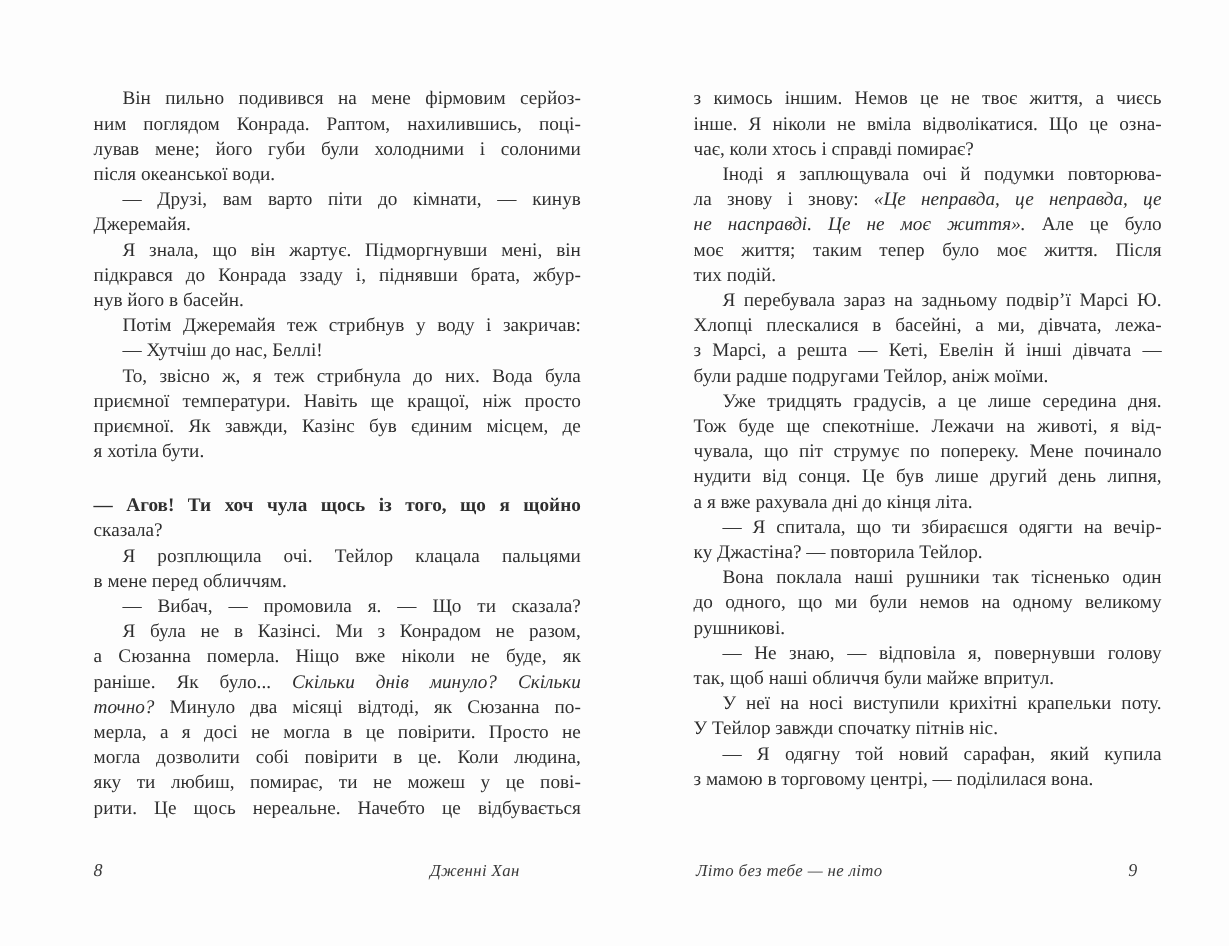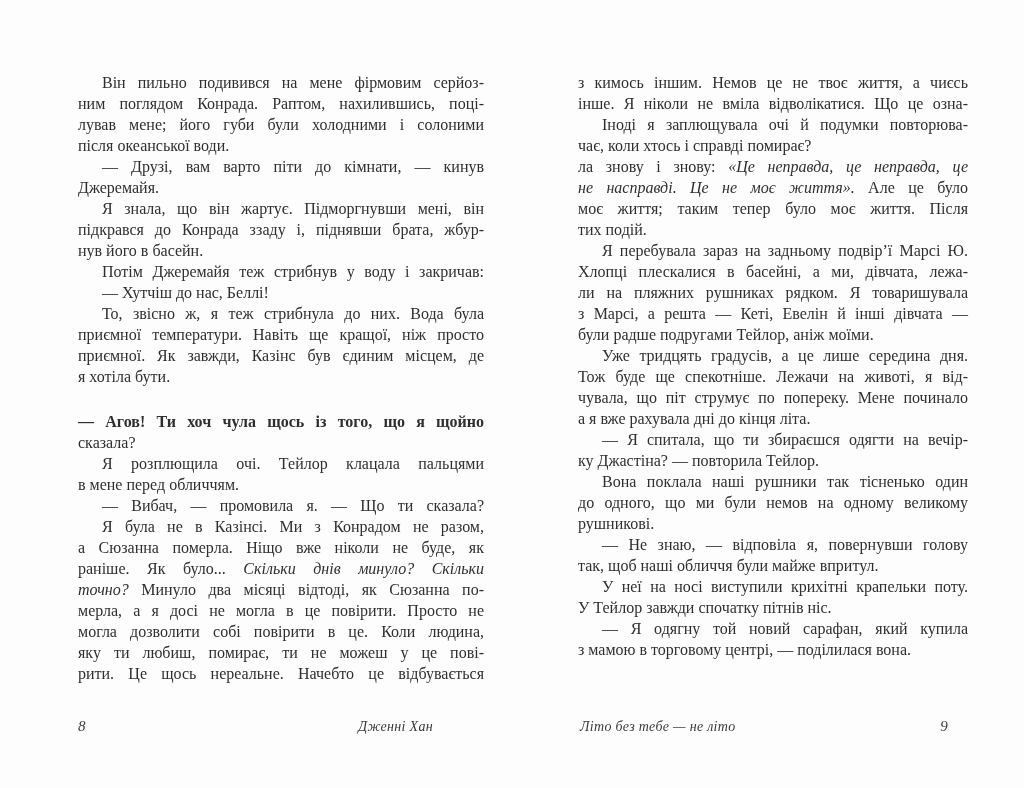--- a/index.html
+++ b/index.html
@@ -79,34 +79,34 @@
       <div class="line just"><span class="it">точно? </span><span>Минуло два місяці відтоді, як Сюзанна по-</span></div>
       <div class="line just"><span>мерла, а я досі не могла в це повірити. Просто не</span></div>
       <div class="line just"><span>могла дозволити собі повірити в це. Коли людина,</span></div>
       <div class="line just"><span>яку ти любиш, помирає, ти не можеш у це пові-</span></div>
       <div class="line just"><span>рити. Це щось нереальне. Начебто це відбувається</span></div>
     </div>
 
   <div class="textcol" id="right-col">
       <div class="line just"><span>з кимось іншим. Немов це не твоє життя, а чиєсь</span></div>
       <div class="line just"><span>інше. Я ніколи не вміла відволікатися. Що це озна-</span></div>
+      <div class="line"><span>чає, коли хтось і справді помирає?</span></div>
       <div class="line just ind"><span>Іноді я заплющувала очі й подумки повторюва-</span></div>
-      <div class="line"><span>чає, коли хтось і справді помирає?</span></div>
       <div class="line just"><span>ла знову і знову: </span><span class="it">«Це неправда, це неправда, це</span></div>
       <div class="line just"><span class="it">не насправді. Це не моє життя».</span><span> Але це було</span></div>
       <div class="line just"><span>моє життя; таким тепер було моє життя. Після</span></div>
       <div class="line"><span>тих подій.</span></div>
       <div class="line just ind"><span>Я перебувала зараз на задньому подвір’ї Марсі Ю.</span></div>
       <div class="line just"><span>Хлопці плескалися в басейні, а ми, дівчата, лежа-</span></div>
-      <div class="line just"><span>ли на пляжних рушниках рядком. Я товаришувала</span></div>
       <div class="line just"><span>з Марсі, а решта — Кеті, Евелін й інші дівчата —</span></div>
       <div class="line"><span>були радше подругами Тейлор, аніж моїми.</span></div>
       <div class="line just ind"><span>Уже тридцять градусів, а це лише середина дня.</span></div>
       <div class="line just"><span>Тож буде ще спекотніше. Лежачи на животі, я від-</span></div>
       <div class="line just"><span>чувала, що піт струмує по попереку. Мене починало</span></div>
+      <div class="line just"><span>нудити від сонця. Це був лише другий день липня,</span></div>
       <div class="line"><span>а я вже рахувала дні до кінця літа.</span></div>
       <div class="line just ind"><span>— Я спитала, що ти збираєшся одягти на вечір-</span></div>
       <div class="line"><span>ку Джастіна? — повторила Тейлор.</span></div>
       <div class="line just ind"><span>Вона поклала наші рушники так тісненько один</span></div>
       <div class="line just"><span>до одного, що ми були немов на одному великому</span></div>
       <div class="line"><span>рушникові.</span></div>
       <div class="line just ind"><span>— Не знаю, — відповіла я, повернувши голову</span></div>
       <div class="line"><span>так, щоб наші обличчя були майже впритул.</span></div>
       <div class="line just ind"><span>У неї на носі виступили крихітні крапельки поту.</span></div>
       <div class="line"><span>У Тейлор завжди спочатку пітнів ніс.</span></div>

